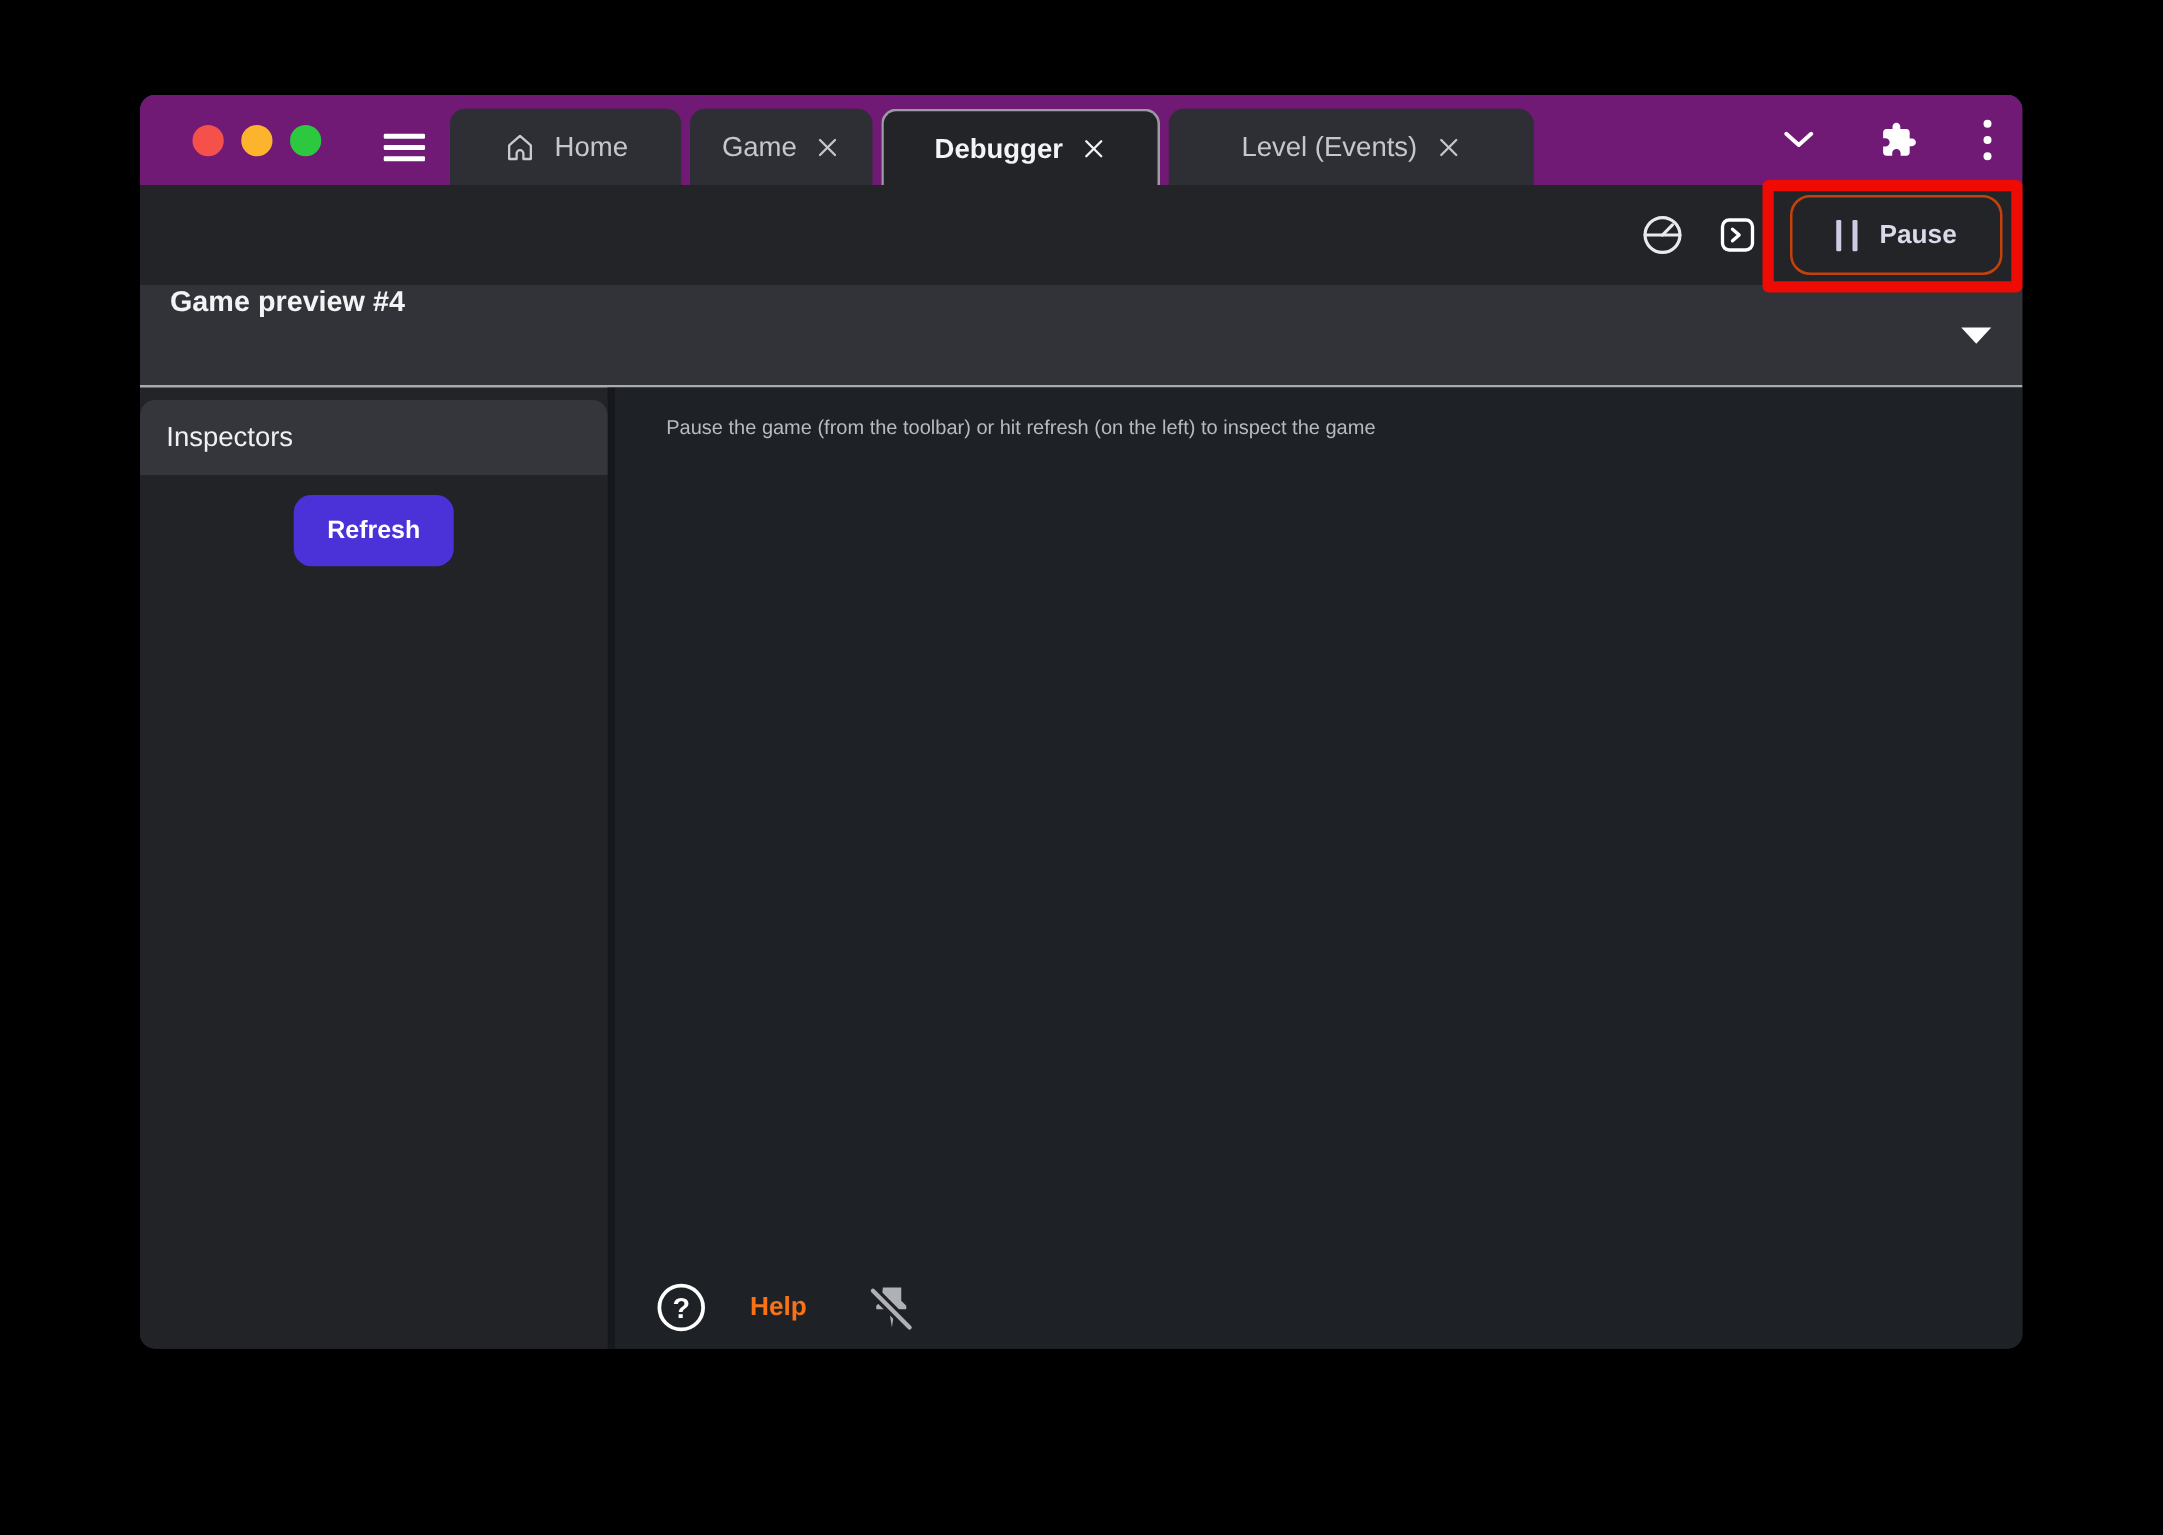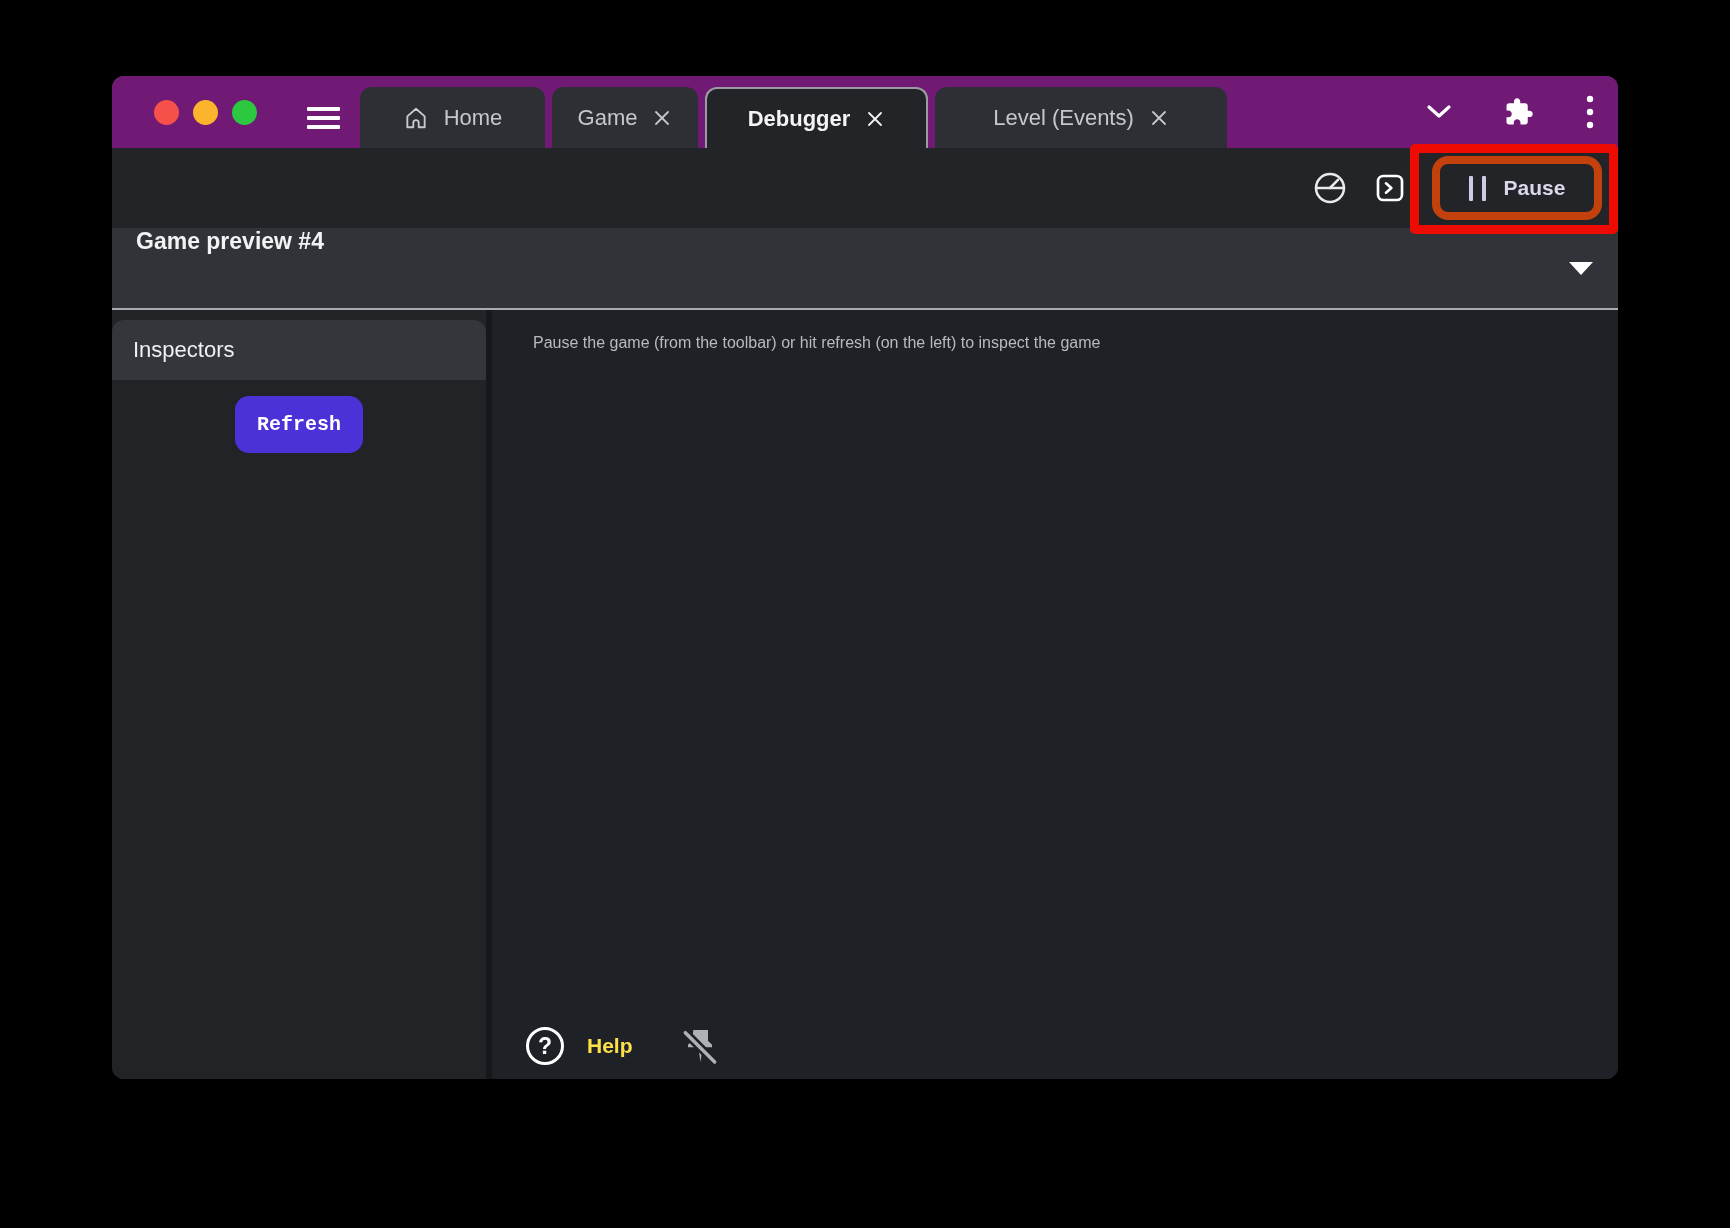--- a/index.html
+++ b/index.html
@@ -30,21 +30,21 @@
   .tab .close { display:flex; align-items:center; cursor:pointer; }
 
   .titlebar-icons { position:absolute; right:24px; top:0; height:72px;
                     display:flex; align-items:center; gap:52px; }
   .tb-icon { display:flex; align-items:center; justify-content:center; cursor:pointer; }
 
   
   .toolbar { position:absolute; left:0; top:72px; width:100%; height:80px; background:#222428; }
   .toolbar-right { position:absolute; right:16px; top:0; height:80px;
                    display:flex; align-items:center; gap:26px; }
-  .pause-btn { width:170px; height:64px; border:8px solid #c2410c; border-radius:16px;
+  .pause-btn { width:170px; height:64px; border:2px solid #c2410c; border-radius:16px;
                background:transparent; display:flex; align-items:center; justify-content:center;
                gap:18px; cursor:pointer; }
   .pause-bars { display:flex; gap:9px; }
   .pause-bars i { display:block; width:4px; height:25px; background:#cfcbe4; border-radius:1px; }
   .pause-label { color:#dbd8ea; font-size:21px; font-weight:700; }
 
   
   .preview-bar { position:absolute; left:0; top:152px; width:100%; height:80px; background:#313338;
                  display:flex; }
   .preview-title { margin-left:24px; color:#f2f3f5; font-size:23px; font-weight:600; }
@@ -55,31 +55,31 @@
   .h-divider { position:absolute; left:0; top:232px; width:100%; height:2px; background:#a9abaf; }
 
   
   .content { position:absolute; left:0; top:234px; width:100%; height:769px; display:flex; }
   .sidebar { position:relative; width:374px; height:100%; background:#212327; flex:none;margin-top:10px; }
   .sidebar-header { position:absolute; left:0; top:0; width:100%; height:60px; background:#34363b;
                     border-radius:12px 12px 0 0; display:flex; align-items:center; }
   .sidebar-title { margin-left:21px; color:#eef0f2; font-size:22px; }
   .refresh-btn { position:absolute; left:123px; top:76px; width:128px; height:57px;
                  background:#4b31d8; border:none; border-radius:14px; color:#fff;
-                 font-family:Liberation Mono, monospace;
+                 font-family:Liberation Sans, sans-serif;
                  font-size:20px; font-weight:700; cursor:pointer; }
   .v-divider { width:6px; height:100%; background:#16181c; flex:none; }
   .main { position:relative; flex:1; height:100%; background:#1e2126; }
   .main-message { position:absolute; left:41px; top:24px; color:#b9babe; font-size:16px; }
 
   .help-row { position:absolute; left:34px; top:716px; display:flex; align-items:center; }
   .help-circle { width:38px; height:38px; border:3px solid #fff; border-radius:50%;
                  display:flex; align-items:center; justify-content:center;
                  color:#fff; font-size:23px; font-weight:700; cursor:pointer; flex:none; }
-  .help-label { margin-left:23px; color:#fde047; font-size:21px; font-weight:700; }
+  .help-label { margin-left:36px; color:#f97316; font-size:21px; font-weight:700; }
   .unpin { margin-left:48px; cursor:pointer; display:flex; align-items:center; }
 
   
   .annotation { position:absolute; left:1410px; top:144px; width:208px; height:90px;
                 border:9px solid #ee0b04; border-radius:5px; z-index:50; pointer-events:none; }
 
   svg { display:block; }
 </style>
 </head>
 <body>

